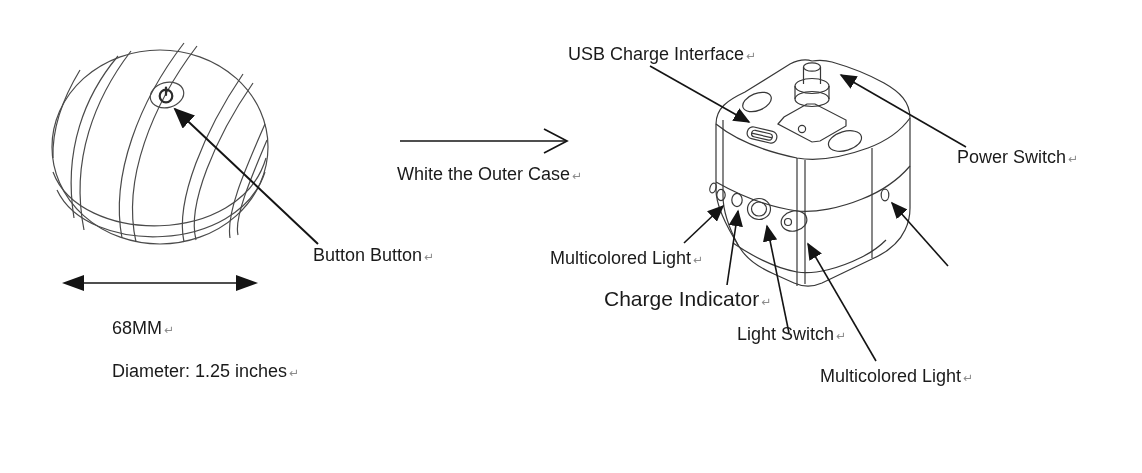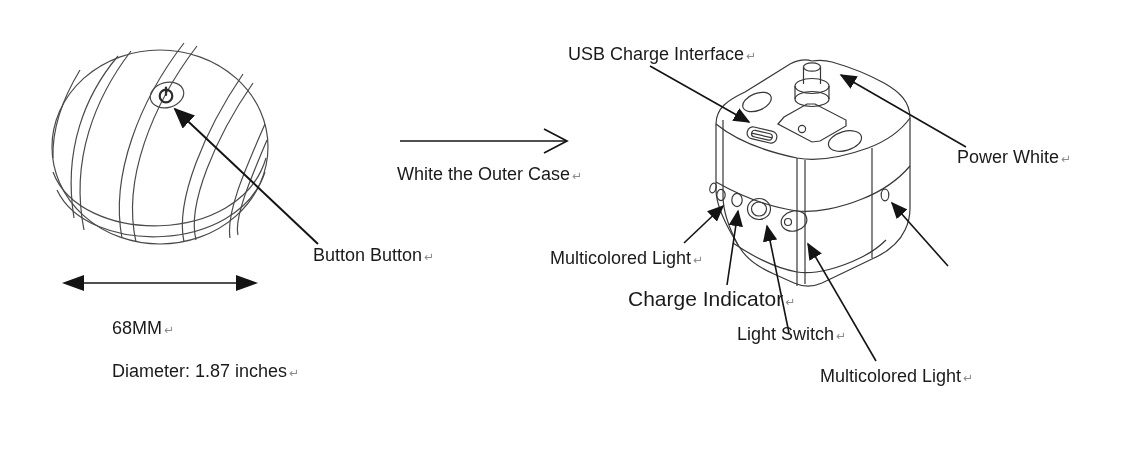--- a/index.html
+++ b/index.html
@@ -135,49 +135,49 @@
       <line x1="789" y1="333" x2="767" y2="226" marker-end="url(#ah)"></line>
       <line x1="876" y1="361" x2="808" y2="244" marker-end="url(#ah)"></line>
     </g>
   </svg>
 
   <div class="lbl" style="left:568px;top:44px">
     <span>USB Charge Interface</span><span class="mk">↵</span>
   </div>
 
   <div class="lbl" style="left:957px;top:147px">
-    <span>Power White</span><span class="mk">↵</span>
+    <span>Power Switch</span><span class="mk">↵</span>
   </div>
 
   <div class="lbl" style="left:397px;top:164px">
     <span>White the Outer Case</span><span class="mk">↵</span>
   </div>
 
   <div class="lbl" style="left:313px;top:245px">
     <span>Button Button</span><span class="mk">↵</span>
   </div>
 
   <div class="lbl" style="left:550px;top:248px">
     <span>Multicolored Light</span><span class="mk">↵</span>
   </div>
 
 
-  <div class="lbl big" style="left:628px;top:287px">
+  <div class="lbl big" style="left:604px;top:287px">
     <span>Charge Indicator</span><span class="mk">↵</span>
   </div>
 
   <div class="lbl" style="left:112px;top:318px">
     <span>68MM</span><span class="mk">↵</span>
   </div>
 
   <div class="lbl" style="left:737px;top:324px">
     <span>Light Switch</span><span class="mk">↵</span>
   </div>
 
   <div class="lbl" style="left:112px;top:361px">
-    <span>Diameter: 1.87 inches</span><span class="mk">↵</span>
+    <span>Diameter: 1.25 inches</span><span class="mk">↵</span>
   </div>
 
   <div class="lbl" style="left:820px;top:366px">
     <span>Multicolored Light</span><span class="mk">↵</span>
   </div>
 
 </div>
 
 </body></html>

